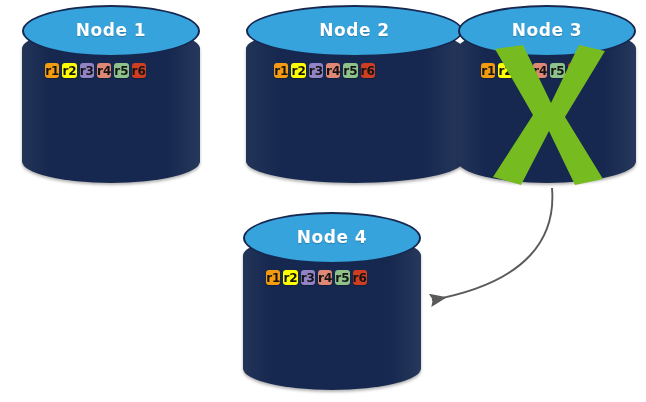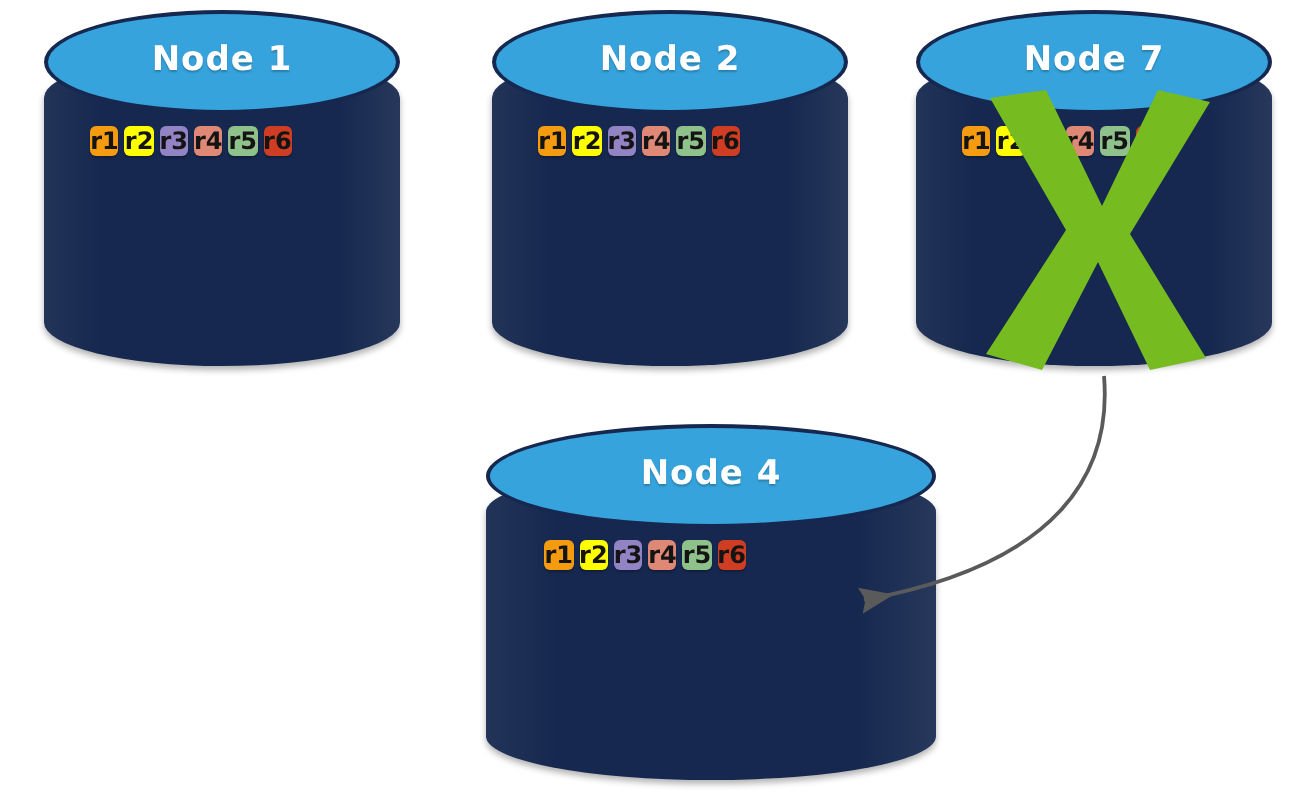--- a/index.html
+++ b/index.html
@@ -138,21 +138,21 @@
       </div>
       <div class="row" style="background:#8fc18b;">
         <span class="row-label">r5</span>
       </div>
       <div class="row" style="background:#cf3e22;">
         <span class="row-label">r6</span>
       </div>
     </div>
   </div>
 
-  <div class="node" style="left:246px; top:5px; width:178px; height:178px;">
+  <div class="node" style="left:246px; top:5px; width:178px; height:178px;padding-left:39px;">
     <div class="cyl-body"></div>
     <div class="cyl-top">
       <span class="cyl-title">Node  2</span>
     </div>
     <div class="rows">
       <div class="row" style="background:#f59b10;">
         <span class="row-label">r1</span>
       </div>
       <div class="row" style="background:#ffff00;">
         <span class="row-label">r2</span>
@@ -168,21 +168,21 @@
       </div>
       <div class="row" style="background:#cf3e22;">
         <span class="row-label">r6</span>
       </div>
     </div>
   </div>
 
   <div class="node" style="left:458px; top:5px; width:178px; height:178px;">
     <div class="cyl-body"></div>
     <div class="cyl-top">
-      <span class="cyl-title">Node  7</span>
+      <span class="cyl-title">Node  3</span>
     </div>
     <div class="rows">
       <div class="row" style="background:#f59b10;">
         <span class="row-label">r1</span>
       </div>
       <div class="row" style="background:#ffff00;">
         <span class="row-label">r2</span>
       </div>
       <div class="row" style="background:#9283c4;">
         <span class="row-label">r3</span>
@@ -198,21 +198,21 @@
       </div>
     </div>
   </div>
 
   <div class="x-overlay" style="left:489px; top:45px; width:118px; height:142px;">
     <svg width="118" height="142" viewBox="0 0 118 142">
       <polygon points="6,4 34,0 62,58 90,0 116,6 76,72 114,134 86,140 60,86 32,140 4,132 44,70" fill="#76bc20"></polygon>
     </svg>
   </div>
 
-  <div class="node" style="left:243px; top:212px; width:178px; height:178px;padding-left:47px;">
+  <div class="node" style="left:243px; top:212px; width:178px; height:178px;">
     <div class="cyl-body"></div>
     <div class="cyl-top">
       <span class="cyl-title">Node  4</span>
     </div>
     <div class="rows">
       <div class="row" style="background:#f59b10;">
         <span class="row-label">r1</span>
       </div>
       <div class="row" style="background:#ffff00;">
         <span class="row-label">r2</span>

